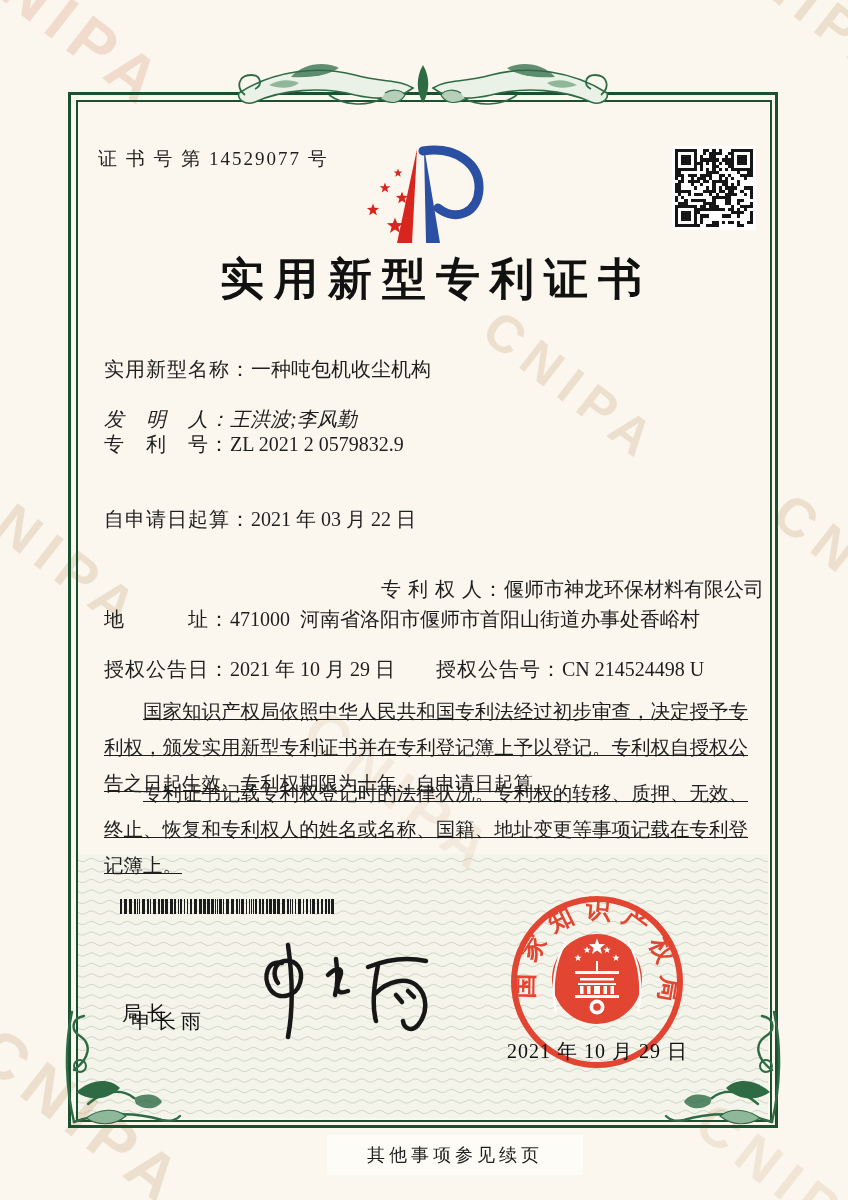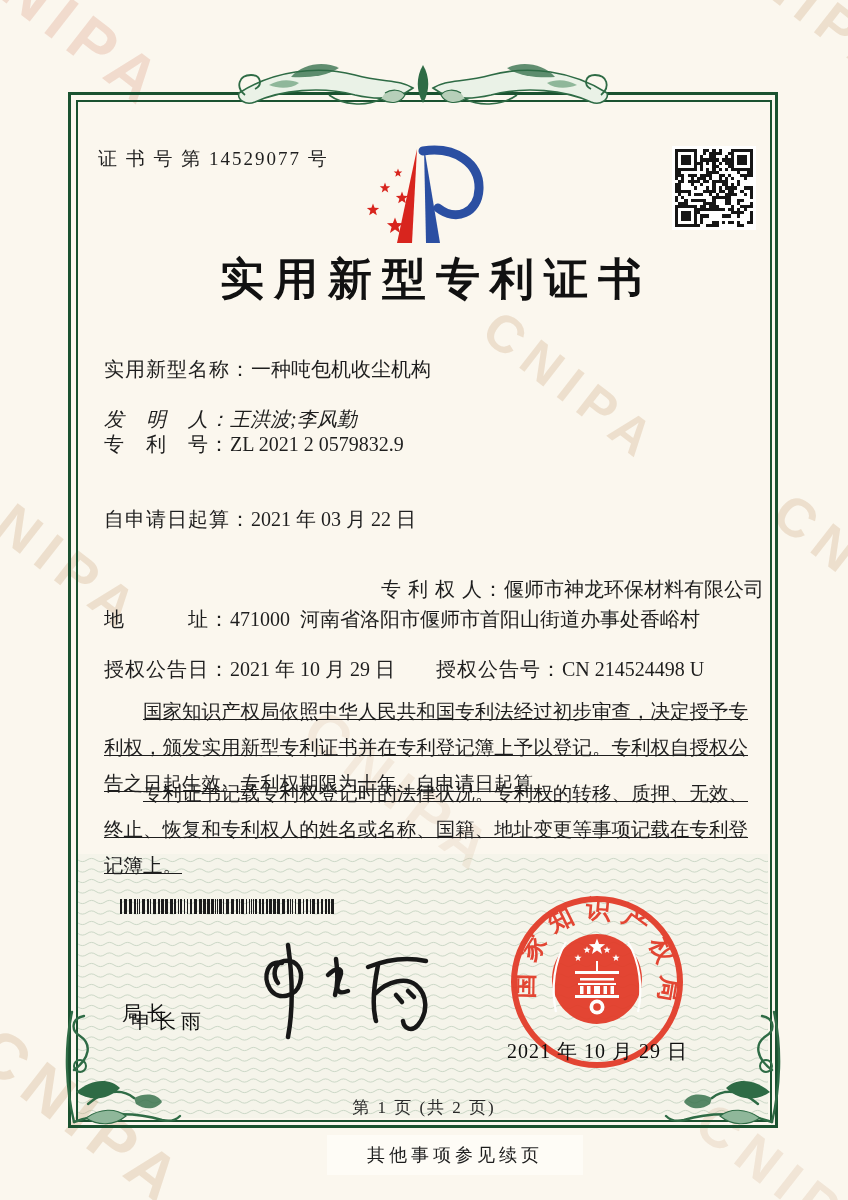--- a/index.html
+++ b/index.html
@@ -602,19 +602,18 @@
     <circle cx="90" cy="115" r="7.5" fill="#ffffff"></circle>
     <circle cx="90" cy="115" r="3.8" fill="#e23b28"></circle>
     <g fill="none" stroke="#ffffff" stroke-width="2.2">
       <path d="M49 120 C44 96 47 70 59 50"></path>
       <path d="M131 120 C136 96 133 70 121 50"></path>
     </g>
   </svg>
 
   <div class="abs seal-date">2021 年 10 月 29 日</div>
 
-  <div class="abs pageno">第 1 页 (共 2 页)</div>
 
   <div class="abs contnote">
     <span>其他事项参见续页</span>
   </div>
 
 </div>
 
 </body></html>

